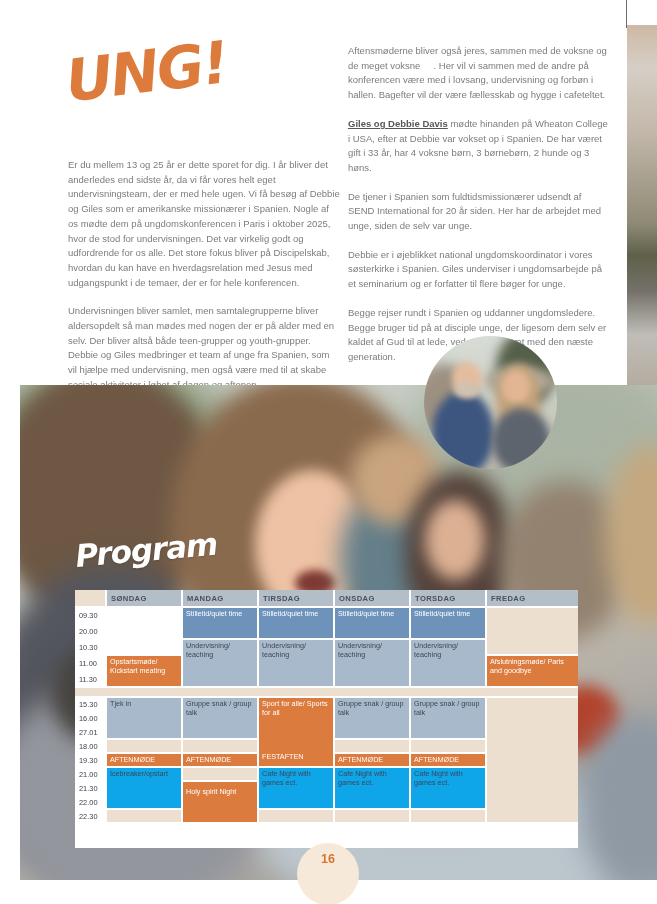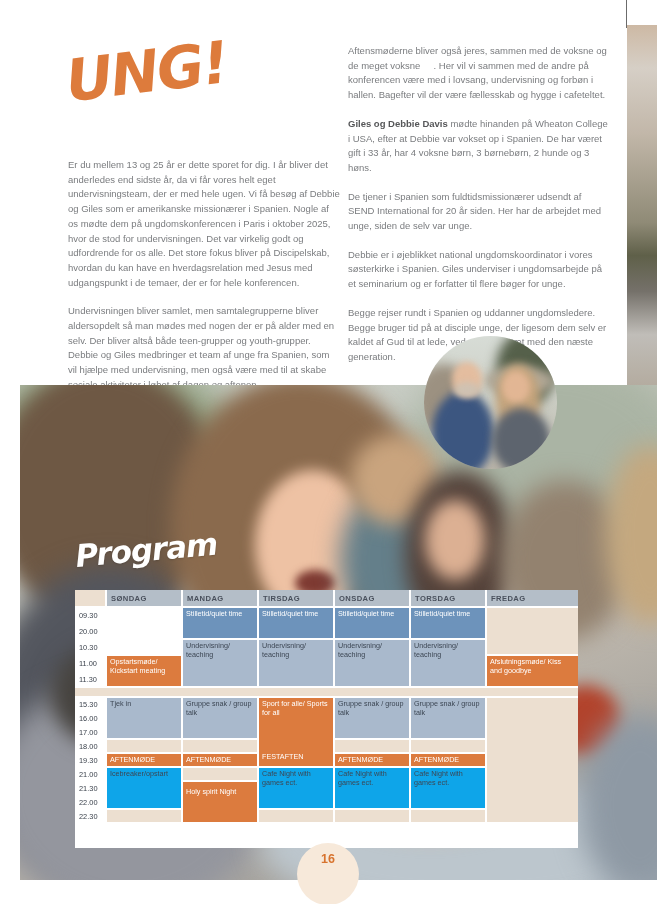--- a/index.html
+++ b/index.html
@@ -15,21 +15,21 @@
        font-family:"DejaVu Sans",sans-serif;font-style:italic;font-weight:800;
        font-size:31px;color:#ffffff;letter-spacing:-1px;
        transform:rotate(-5deg);transform-origin:left top;
        text-shadow:0 1px 2px rgba(0,0,0,.15);}
 
   
   .col{position:absolute;color:#7a7c7f;font-size:9.5px;line-height:14.7px;}
   .col p{margin:0 0 14px 0;}
   .col-left{left:68px;top:158px;width:272px;}
   .col-right{left:348px;top:44px;width:262px;}
-  .col strong{color:#565759;font-weight:bold;}
+  .col strong{color:#565759;font-weight:bold;text-decoration:underline;}
 
   
   .main-photo{position:absolute;left:20px;top:385px;width:637px;height:495px;overflow:hidden;z-index:1;
       background:linear-gradient(160deg,#c3c8bd 0%,#ccd0c9 25%,#c6beb2 55%,#a8a59f 80%,#9aa0a6 100%);}
   .blob{position:absolute;border-radius:50%;}
   .edge-photo{position:absolute;left:627px;top:25px;width:30px;height:360px;z-index:1;
       background:linear-gradient(180deg,#cdb9a4 0%,#d6cfc6 12%,#c2b7a9 30%,#8f8a76 55%,#5f6049 64%,#75716a 74%,#c0bdb8 86%,#b4aca0 100%);}
   .crop-line{position:absolute;left:626px;top:0;width:1px;height:28px;background:#6b6b6b;z-index:2;}
 
   .couple-photo{position:absolute;left:424px;top:336px;width:133px;height:133px;border-radius:50%;
@@ -128,21 +128,21 @@
     <div class="day-h" style="grid-area:1/6/2/7;">TORSDAG</div>
     <div class="day-h" style="grid-area:1/7/2/8;">FREDAG</div>
 
     <div class="time-c" style="grid-area:2/1/3/2;">09.30</div>
     <div class="time-c" style="grid-area:3/1/4/2;">20.00</div>
     <div class="time-c" style="grid-area:4/1/5/2;">10.30</div>
     <div class="time-c" style="grid-area:5/1/6/2;">11.00</div>
     <div class="time-c" style="grid-area:6/1/7/2;">11.30</div>
     <div class="time-c" style="grid-area:8/1/9/2;">15.30</div>
     <div class="time-c" style="grid-area:9/1/10/2;">16.00</div>
-    <div class="time-c" style="grid-area:10/1/11/2;">17.00</div>
+    <div class="time-c" style="grid-area:10/1/11/2;">27.01</div>
     <div class="time-c" style="grid-area:11/1/12/2;text-align:center;">18.00</div>
     <div class="time-c" style="grid-area:12/1/13/2;">19.30</div>
     <div class="time-c" style="grid-area:13/1/14/2;">21.00</div>
     <div class="time-c" style="grid-area:14/1/15/2;">21.30</div>
     <div class="time-c" style="grid-area:15/1/16/2;">22.00</div>
     <div class="time-c" style="grid-area:16/1/17/2;">22.30</div>
 
     <div class="cell c-beige" style="grid-area:7/1/8/8;"></div>
 
     <div class="cell c-white" style="grid-area:2/2/5/3;"></div>
@@ -180,21 +180,21 @@
 
     <div class="cell c-blue nowrap" style="grid-area:2/6/4/7;">Stilletid/quiet time</div>
     <div class="cell c-slate" style="grid-area:4/6/7/7;">Undervisning/ teaching</div>
     <div class="cell c-slate" style="grid-area:8/6/11/7;">Gruppe snak / group talk</div>
     <div class="cell c-beige" style="grid-area:11/6/12/7;"></div>
     <div class="cell c-orange" style="grid-area:12/6/13/7;">AFTENMØDE</div>
     <div class="cell c-light" style="grid-area:13/6/16/7;">Cafe Night with games ect.</div>
     <div class="cell c-beige" style="grid-area:16/6/17/7;"></div>
 
     <div class="cell c-beige" style="grid-area:2/7/5/8;"></div>
-    <div class="cell c-orange" style="grid-area:5/7/7/8;">Afslutningsmøde/ Kiss and goodbye</div>
+    <div class="cell c-orange" style="grid-area:5/7/7/8;">Afslutningsmøde/ Paris and goodbye</div>
     <div class="cell c-beige" style="grid-area:8/7/17/8;"></div>
   </div>
 
   <div class="page-circle">
     <span>16</span>
   </div>
 
 </div>
 
 </body></html>

